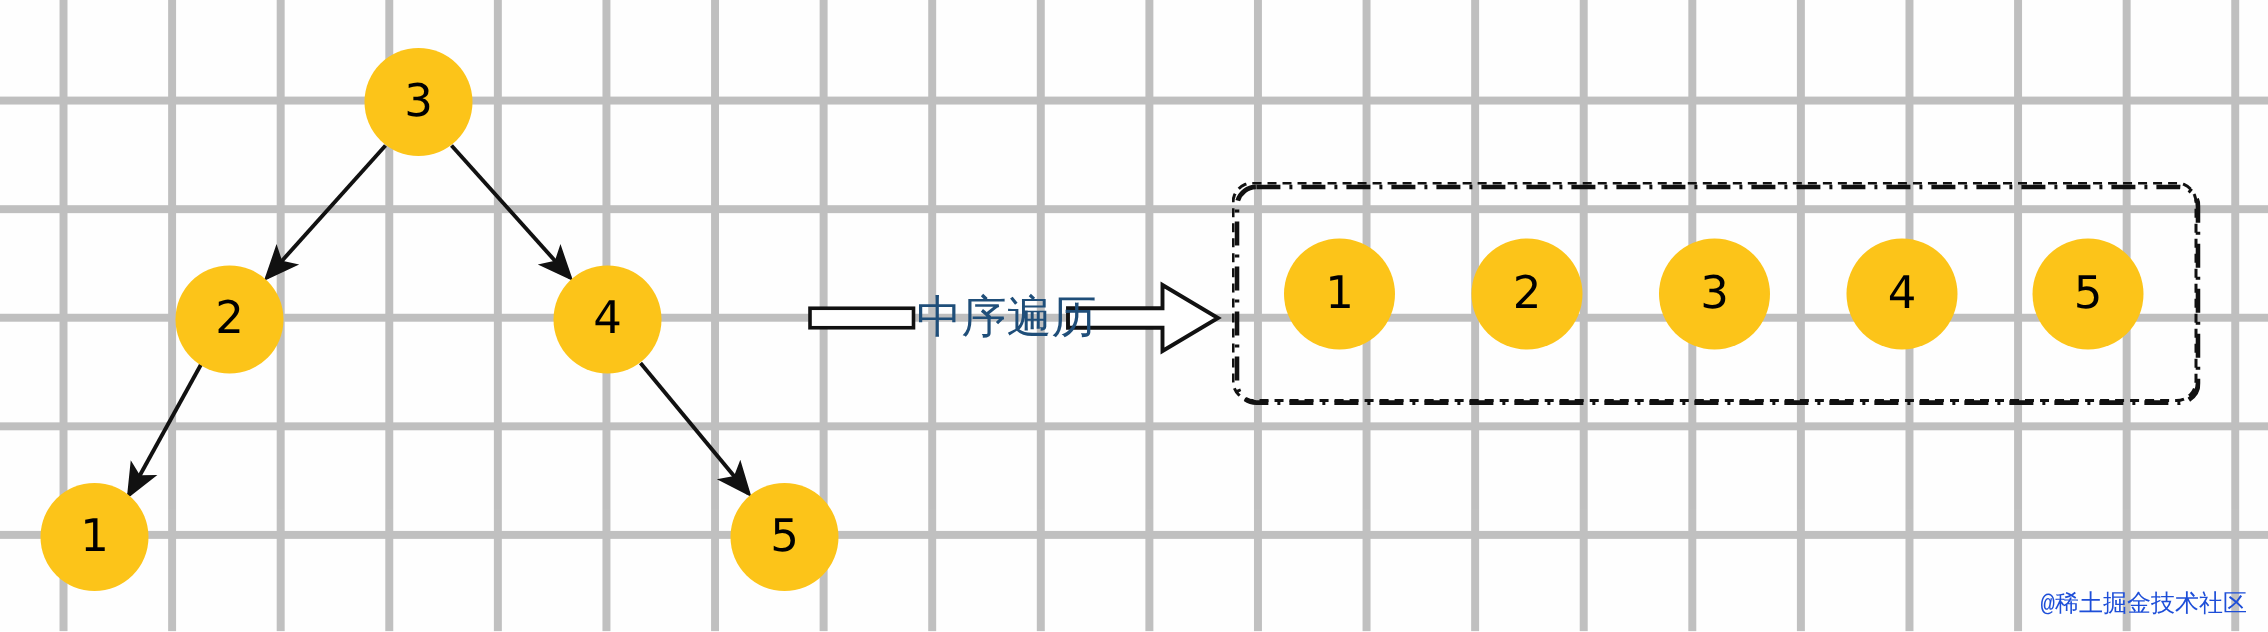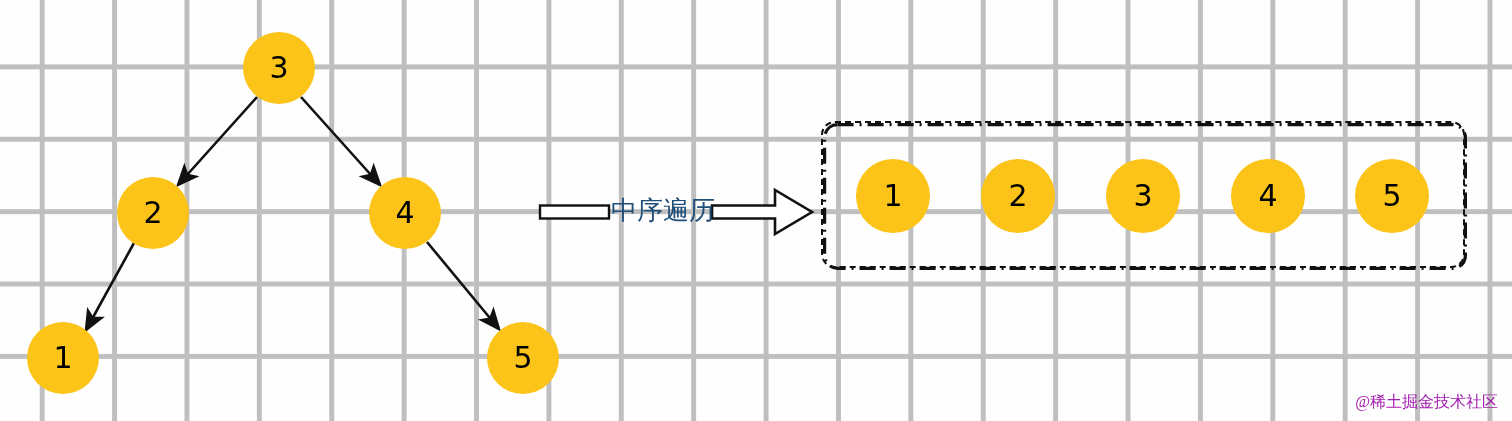--- a/index.html
+++ b/index.html
@@ -52,21 +52,21 @@
     font-size: 30px;
     font-weight: 500;
     font-family: "DejaVu Sans", "Liberation Sans", sans-serif;
     line-height: 1;
     user-select: none;
   }
 
   .label-text {
     position: absolute;
     color: #1f4e79;
-    font-size: 26px;
+    font-size: 30px;
     font-family: "DejaVu Sans", "Liberation Sans", sans-serif;
     letter-spacing: 0px;
     white-space: nowrap;
     line-height: 1;
   }
 
   #result-panel {
     position: absolute;
     left: 821px;
     top: 121px;
@@ -74,23 +74,23 @@
     height: 147px;
     box-sizing: border-box;
     border: 2.5px dashed #111111;
     border-radius: 14px;
   }
 
   #watermark {
     position: absolute;
     right: 14px;
     bottom: 8px;
-    color: #a21caf;
+    color: #1d4ed8;
     font-size: 16px;
-    font-family: Liberation Serif, serif;
+    font-family: Liberation Mono, monospace;
     white-space: nowrap;
     user-select: none;
   }
 </style>
 </head>
 <body>
 
 <div id="canvas">
 
   <div id="grid-bg"></div>

